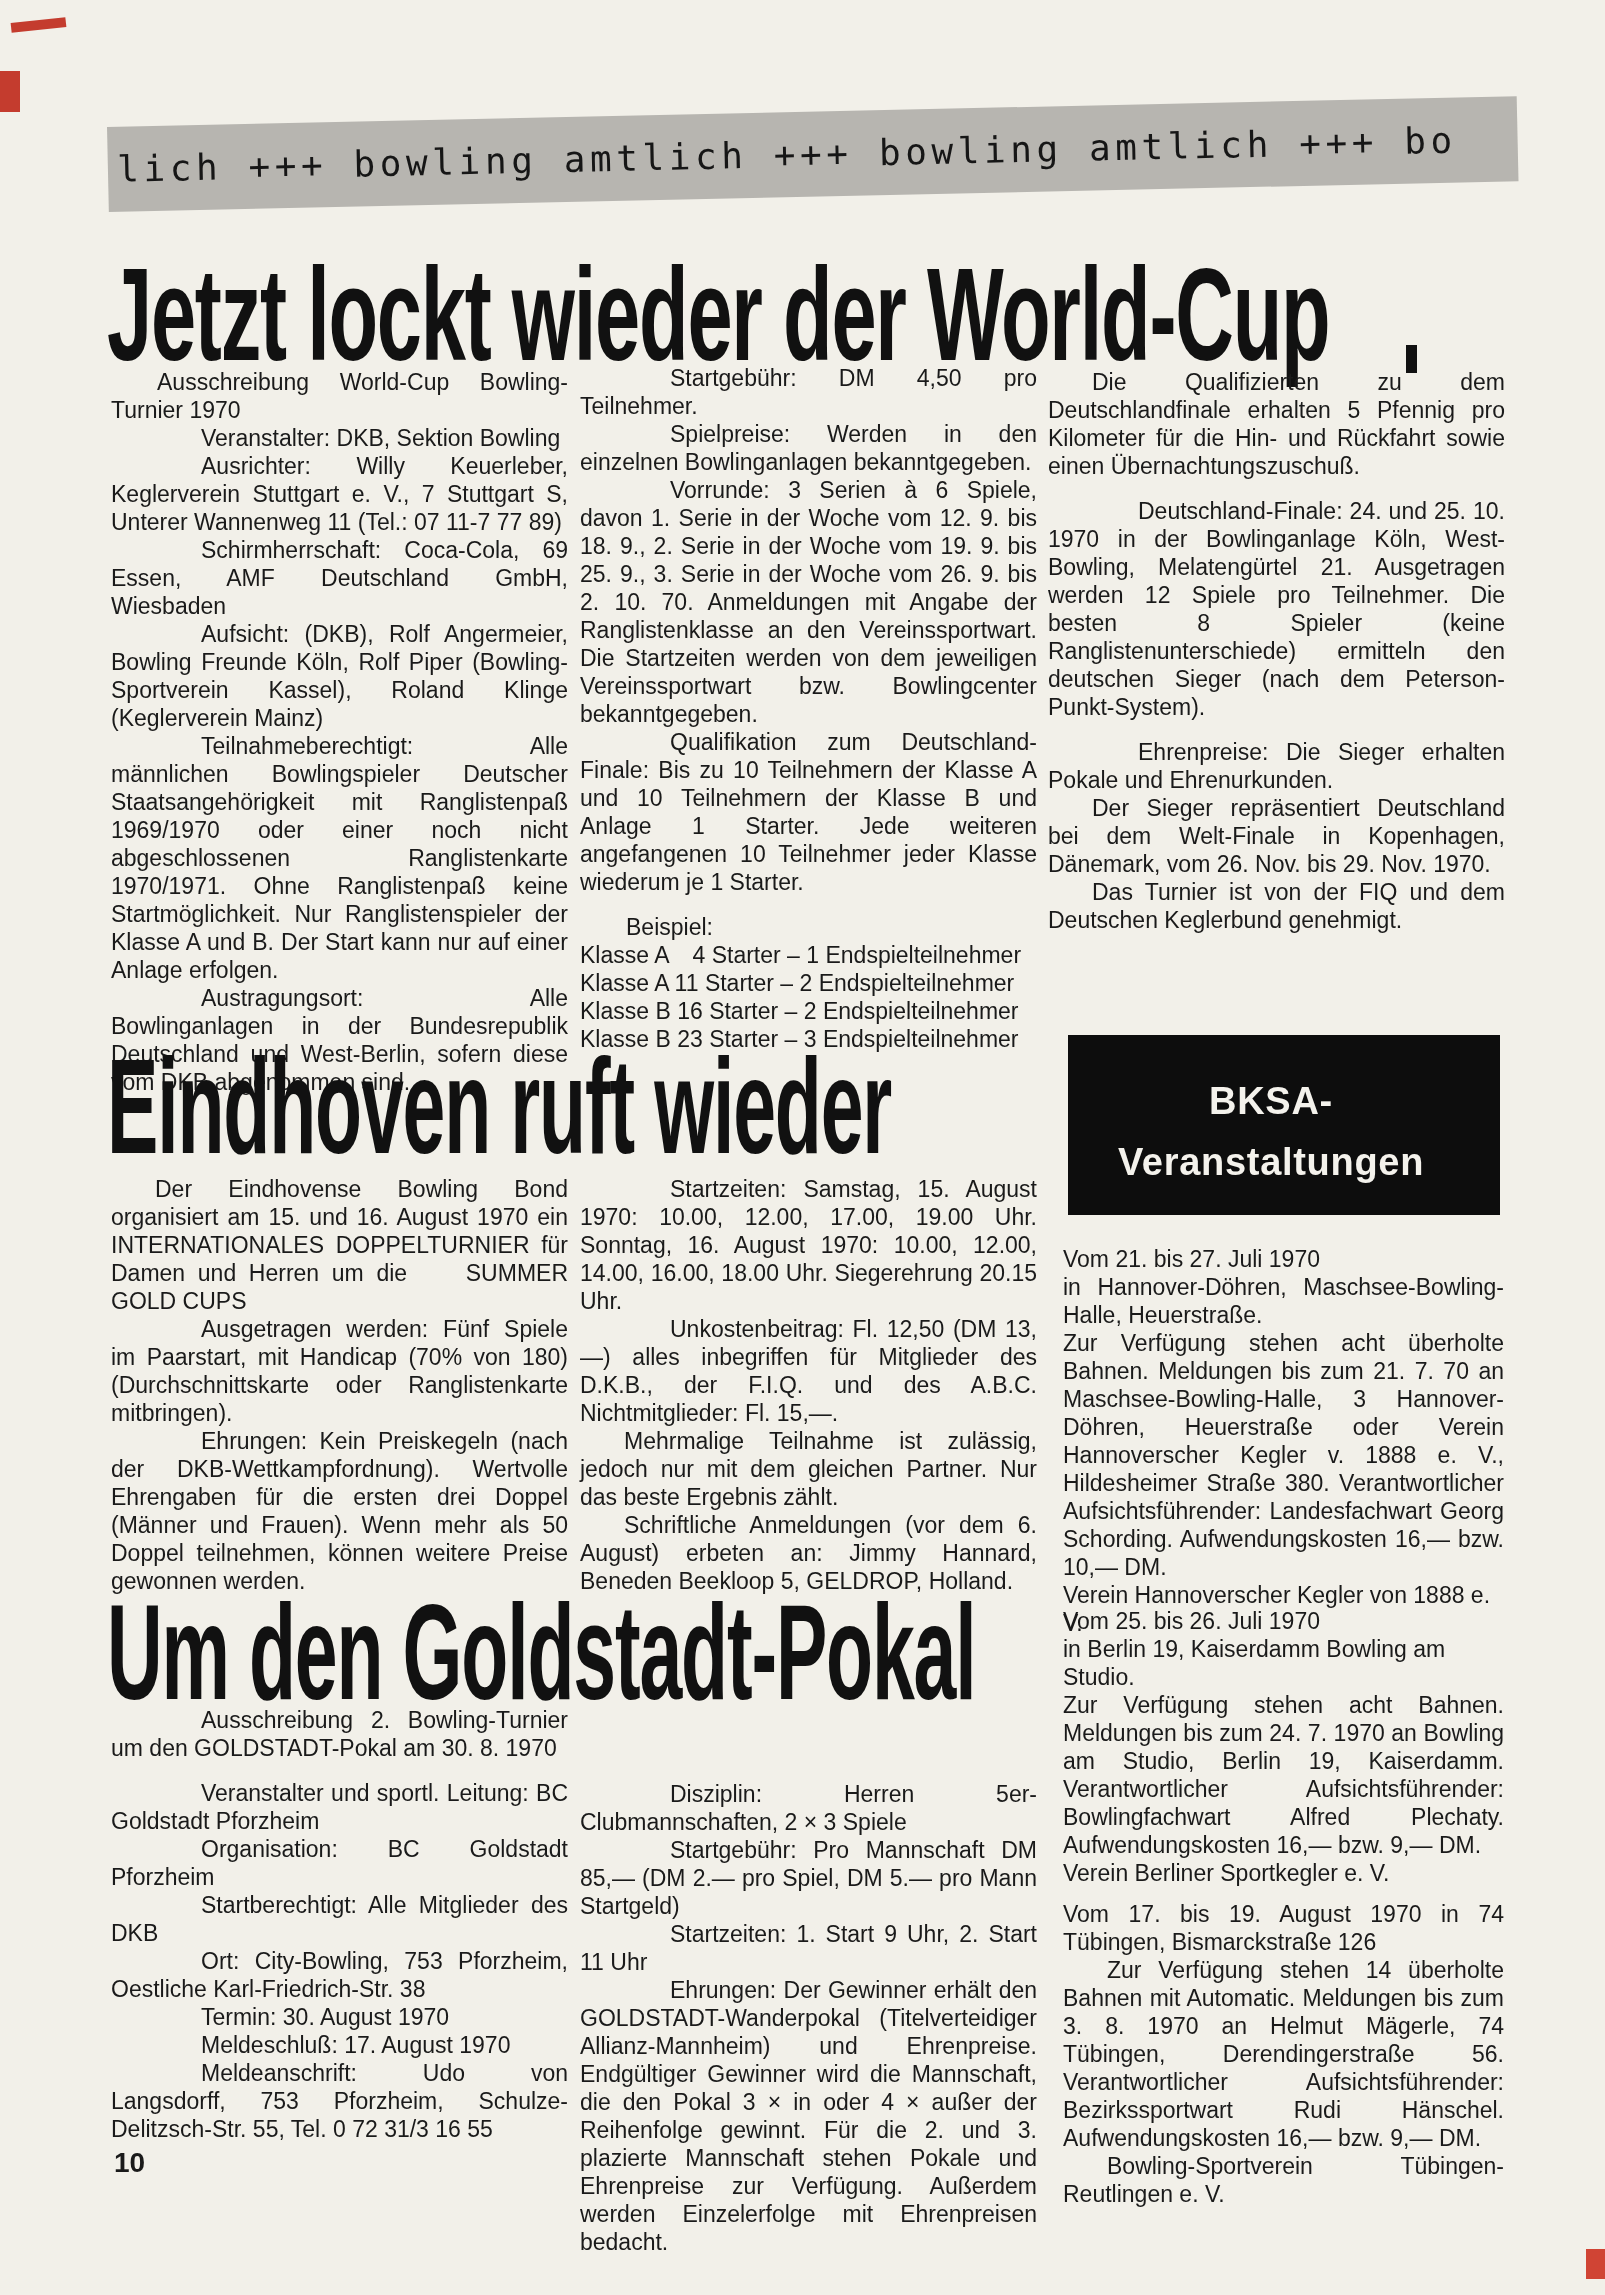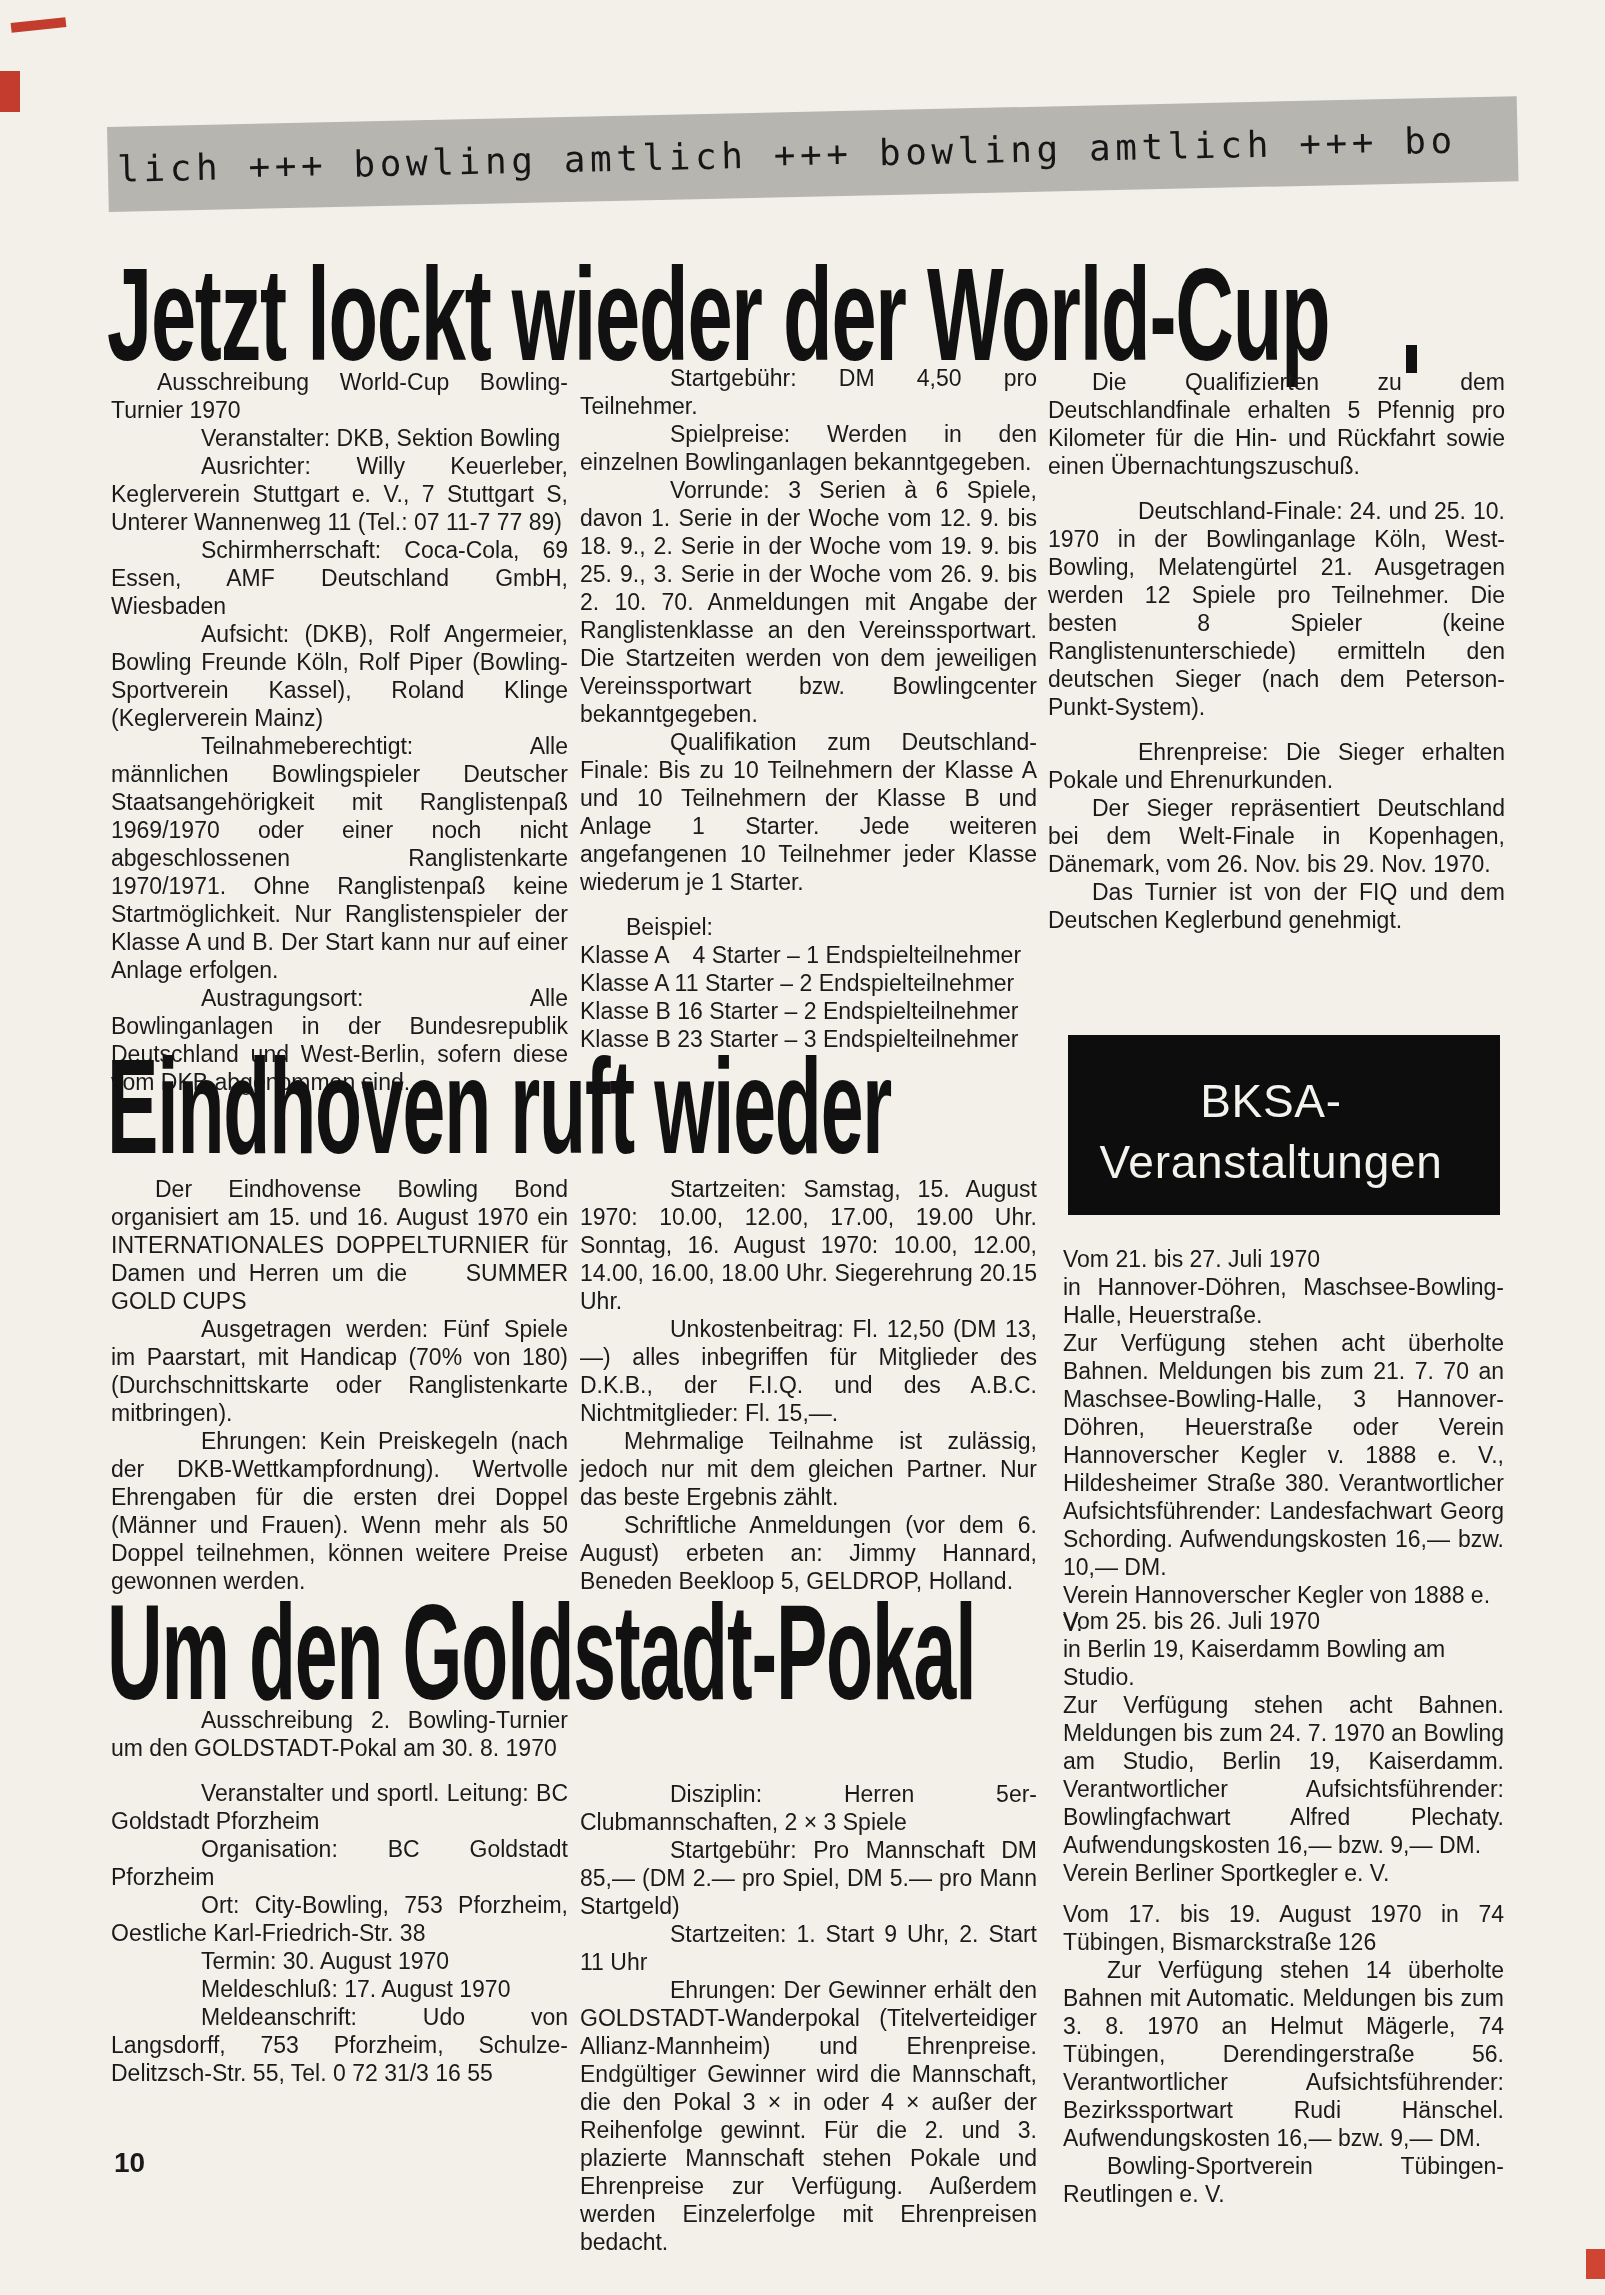--- a/index.html
+++ b/index.html
@@ -31,21 +31,21 @@
   .para.indent{text-indent:44px;}
   .para.gap{margin-top:17px;}
   .para.plain{text-align:left;}
   .para b{font-weight:400;margin-left:46px;}
   
   .bksa-box{
     position:absolute;left:1068px;top:1035px;width:432px;height:180px;
     background:#0d0d0d;color:#f4f2ec;text-align:center;
     padding-top:36px;box-sizing:border-box;
   }
-  .bksa-line{font-weight:400;font-size:46px;line-height:61px;letter-spacing:0.7px;padding-right:26px;}
+  .bksa-line{font-weight:700;font-size:38px;line-height:61px;letter-spacing:0.7px;padding-right:26px;}
   
   .pagenum{position:absolute;left:114px;top:2147px;font-size:28px;font-weight:700;}
   
   .mark{position:absolute;background:#c43c2e;}
   #mark1{left:10.6px;top:20px;width:55px;height:10px;transform:rotate(-6deg);}
   #mark2{left:0;top:71px;width:20px;height:41px;}
   #mark3{left:1586px;top:2249px;width:20px;height:30px;background:#d04434;}
   #inkblot{position:absolute;left:1406px;top:345px;width:11.2px;height:28px;background:#111;}
 </style>
 </head>
@@ -123,20 +123,21 @@
     </div>
 
   <div class="headline" style="left:107px;top:1575px">
     <span class="hl-inner hl3">Um den Goldstadt-Pokal</span>
   </div>
 
   <div class="col" style="left:111px;top:1706px">
       <p class="para indent"><b>Ausschreibung 2. Bowling-Turnier um den GOLDSTADT-Pokal am 30. 8. 1970</b></p>
       <p class="para indent gap"><b>Veranstalter und sportl. Leitung: </b><span>BC Goldstadt Pforzheim</span></p>
       <p class="para indent"><b>Organisation: </b><span>BC Goldstadt Pforzheim</span></p>
+      <p class="para indent"><b>Startberechtigt: </b><span>Alle Mitglieder des DKB</span></p>
       <p class="para indent"><b>Ort: </b><span>City-Bowling, 753 Pforzheim, Oestliche Karl-Friedrich-Str. 38</span></p>
       <p class="para indent"><b>Termin: </b><span>30. August 1970</span></p>
       <p class="para indent"><b>Meldeschluß: </b><span>17. August 1970</span></p>
       <p class="para indent"><b>Meldeanschrift: </b><span>Udo von Langsdorff, 753 Pforzheim, Schulze-Delitzsch-Str. 55, Tel. 0 72 31/3 16 55</span></p>
     </div>
   <div class="col" style="left:580px;top:1780px">
       <p class="para indent"><b>Disziplin: </b><span>Herren 5er-Clubmannschaften, 2 × 3 Spiele</span></p>
       <p class="para indent"><b>Startgebühr: </b><span>Pro Mannschaft DM 85,— (DM 2.— pro Spiel, DM 5.— pro Mann Startgeld)</span></p>
       <p class="para indent"><b>Startzeiten: </b><span>1. Start 9 Uhr, 2. Start 11 Uhr</span></p>
       <p class="para indent"><b>Ehrungen: </b><span>Der Gewinner erhält den GOLDSTADT-Wanderpokal (Titelverteidiger Allianz-Mannheim) und Ehrenpreise. Endgültiger Gewinner wird die Mannschaft, die den Pokal 3 × in oder 4 × außer der Reihenfolge gewinnt. Für die 2. und 3. plazierte Mannschaft stehen Pokale und Ehrenpreise zur Verfügung. Außerdem werden Einzelerfolge mit Ehrenpreisen bedacht.</span></p>

